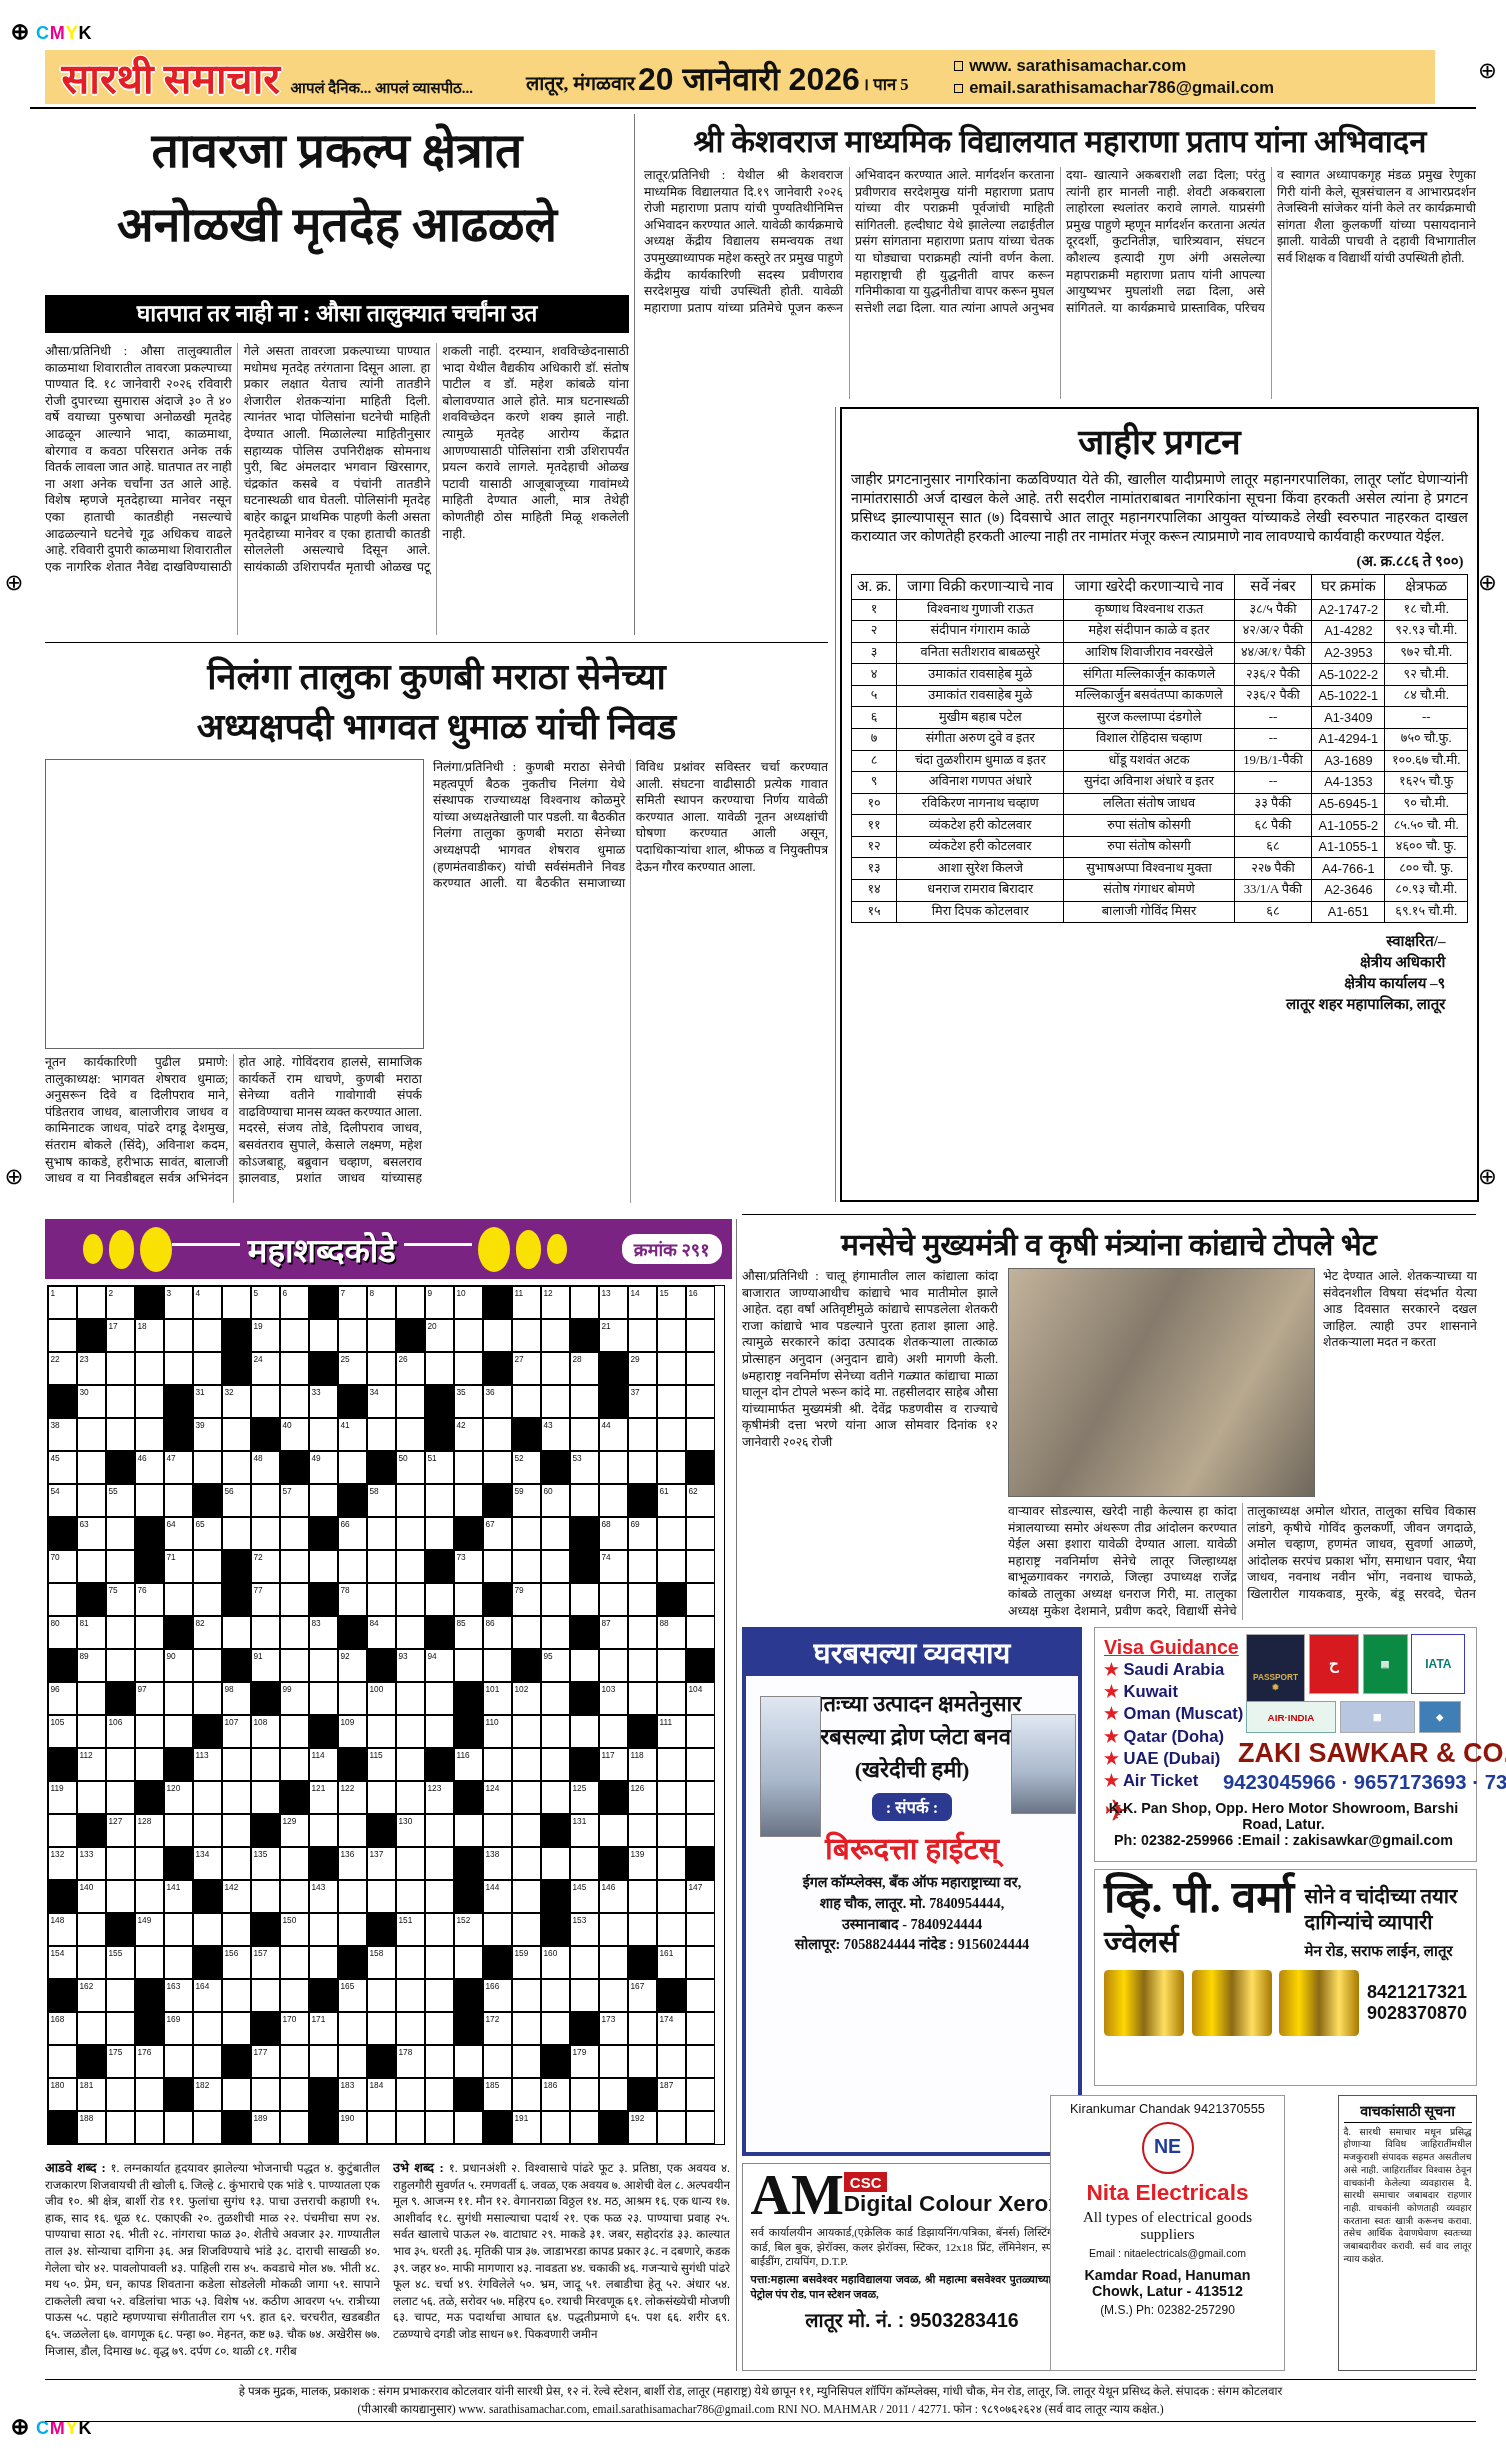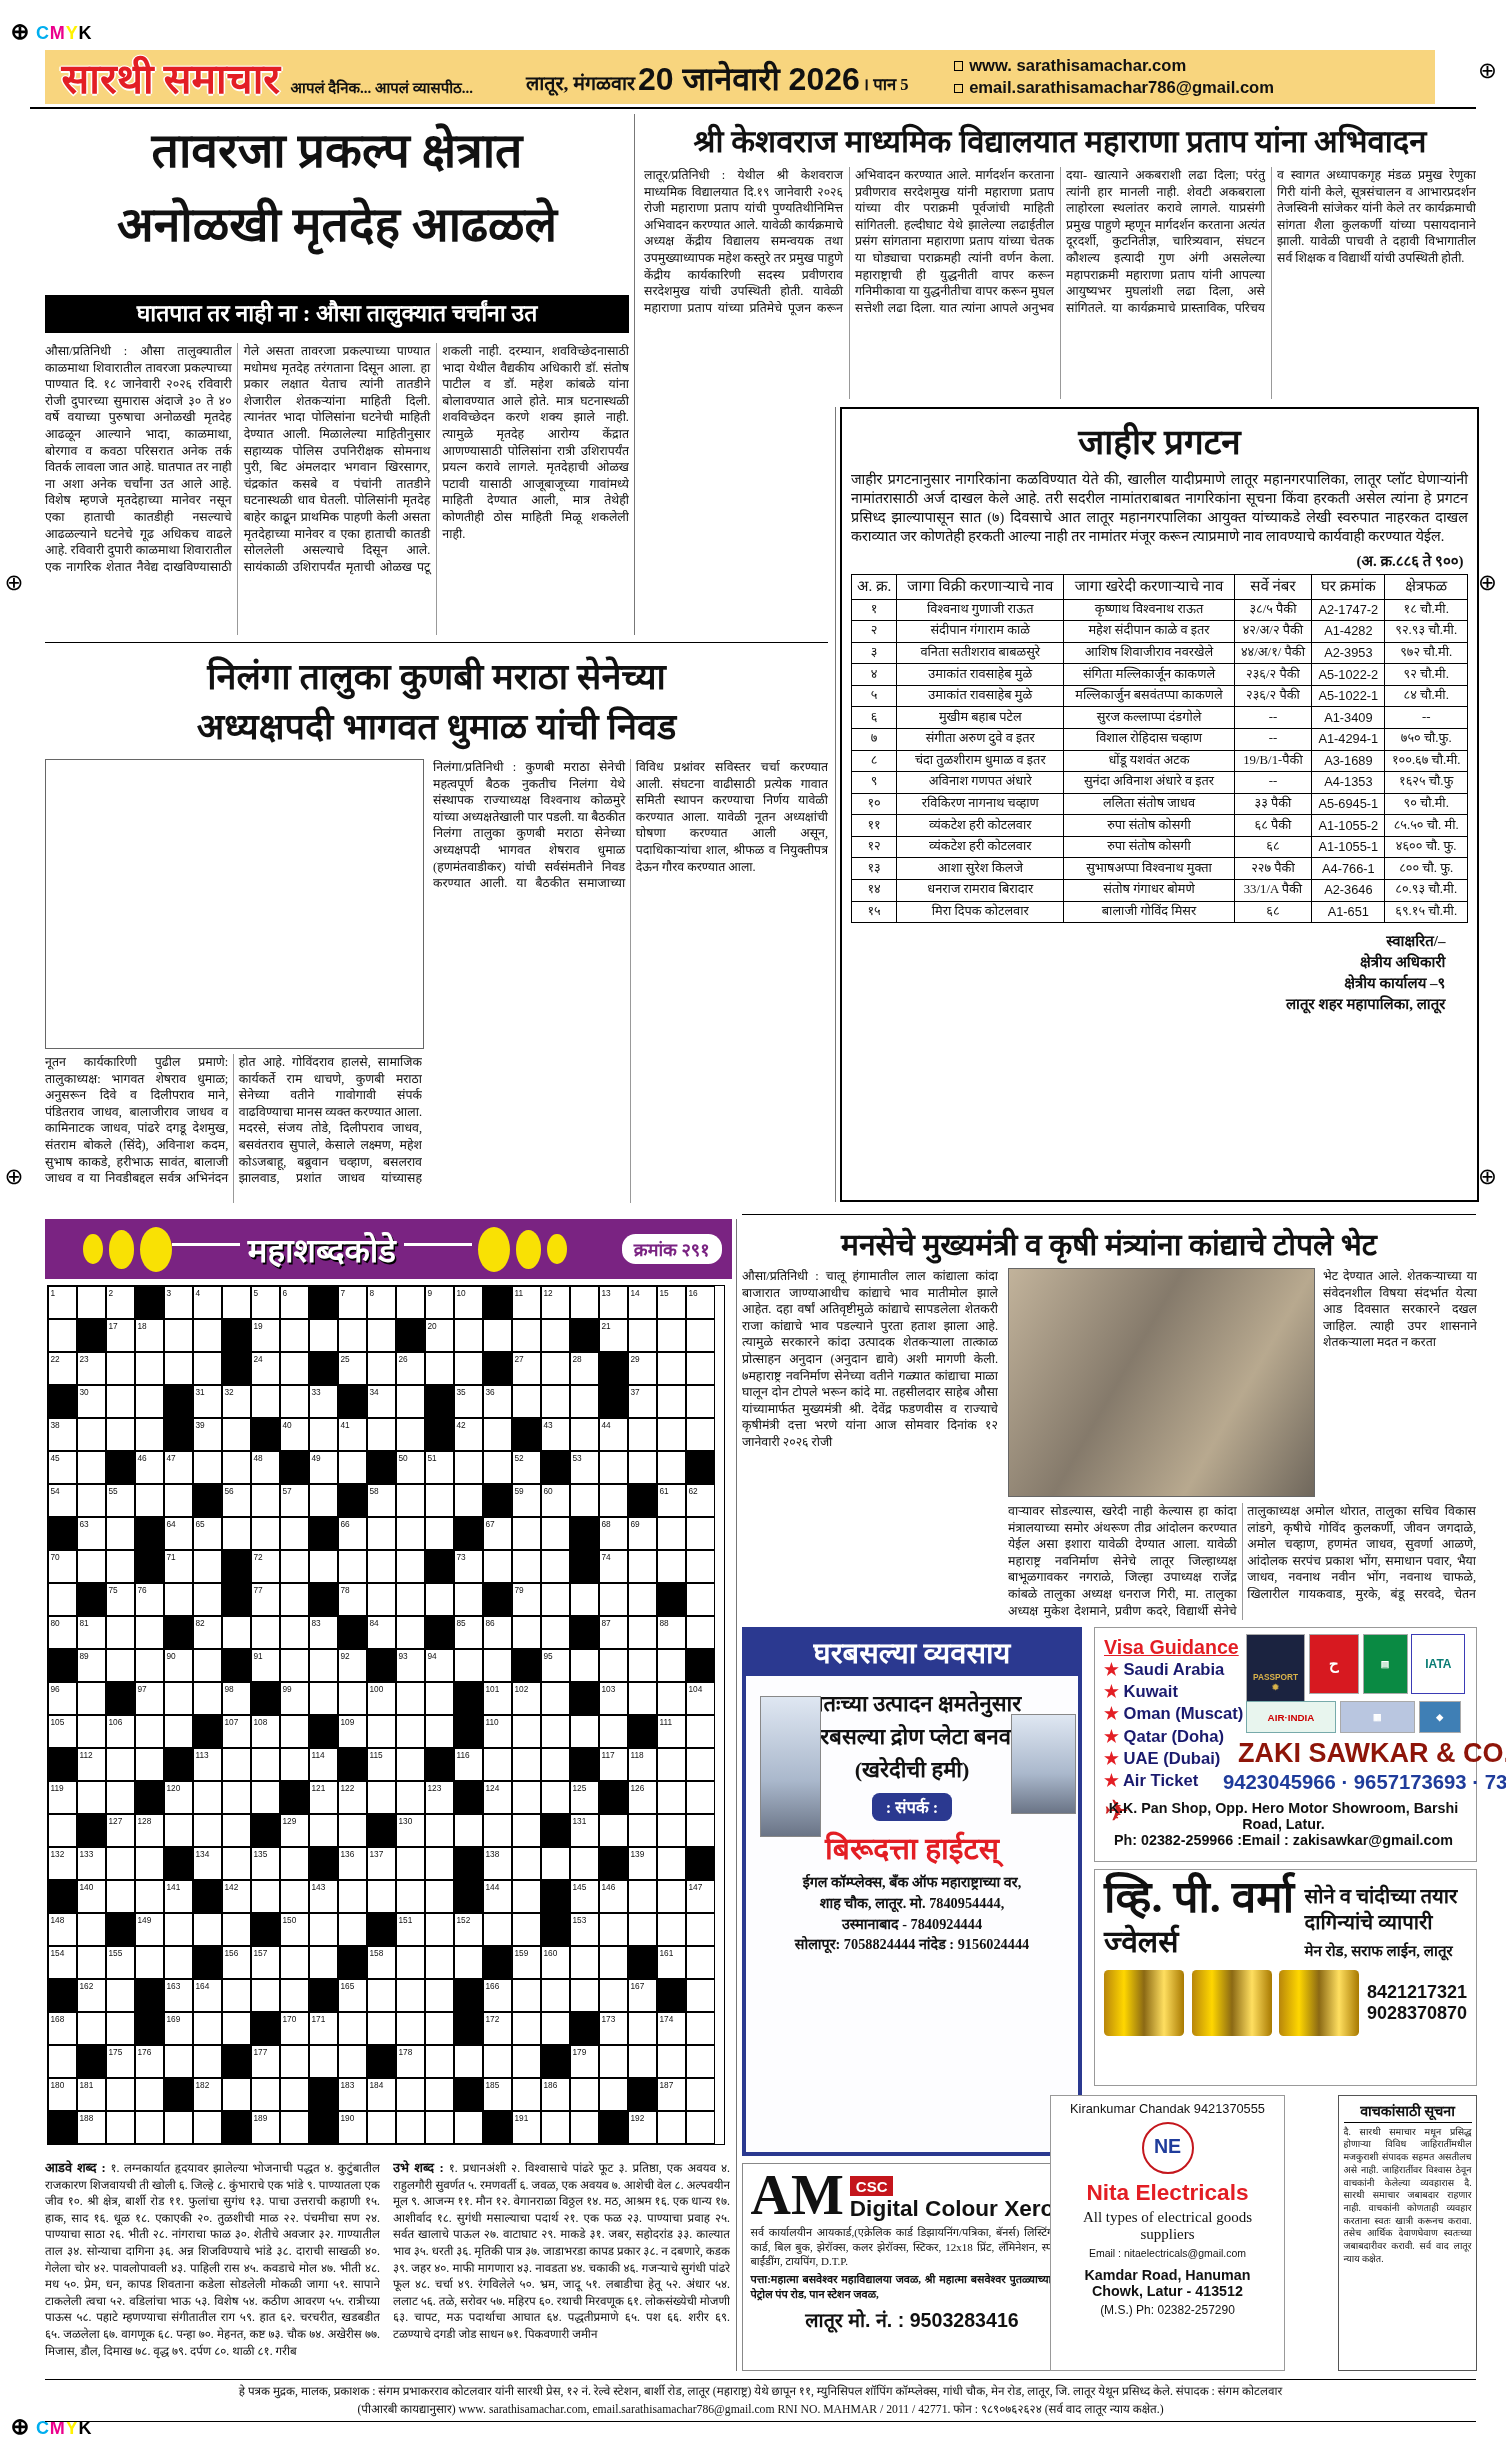--- a/index.html
+++ b/index.html
@@ -1390,21 +1390,21 @@
       <div class="gold" style="width:90px;height:66px;"></div>
       <div class="gold" style="width:90px;height:66px;"></div>
       <div style="font-size:18px;font-weight:bold;font-family:'Liberation Sans',sans-serif;">
         <div>8421217321</div>
         <div>9028370870</div>
       </div>
     </div>
   </div>
 
   <div class="abs" id="ad-xerox">
-    <div style="display:flex;align-items:flex-end;gap:6px;">
+    <div style="display:flex;align-items:center;">
       <div id="am">AM</div>
       <div>
         <span id="csc">CSC</span>
         <div id="xer-t">Digital Colour Xerox</div>
       </div>
     </div>
     <div id="xer-s" class="just" style="margin-top:3px;">सर्व कार्यालयीन आयकार्ड,(एक्रेलिक कार्ड डिझायनिंग/पत्रिका, बॅनर्स) लिस्टिंग, रेट्रो कार्ड, बिल बुक, झेरॉक्स, कलर झेरॉक्स, स्टिकर, 12x18 प्रिंट, लॅमिनेशन, स्पायरल बाईंडींग, टायपिंग, D.T.P.</div>
     <div id="xer-s" class="just bold" style="margin-top:3px;">पत्ता:महात्मा बसवेश्वर महाविद्यालया जवळ, श्री महात्मा बसवेश्वर पुतळ्याच्या मागे, पेट्रोल पंप रोड, पान स्टेशन जवळ,</div>
     <div class="center bold" style="font-size:19.6px;margin-top:4.5px;font-family:'Liberation Sans',sans-serif;">लातूर मो. नं. : 9503283416</div>
   </div>

